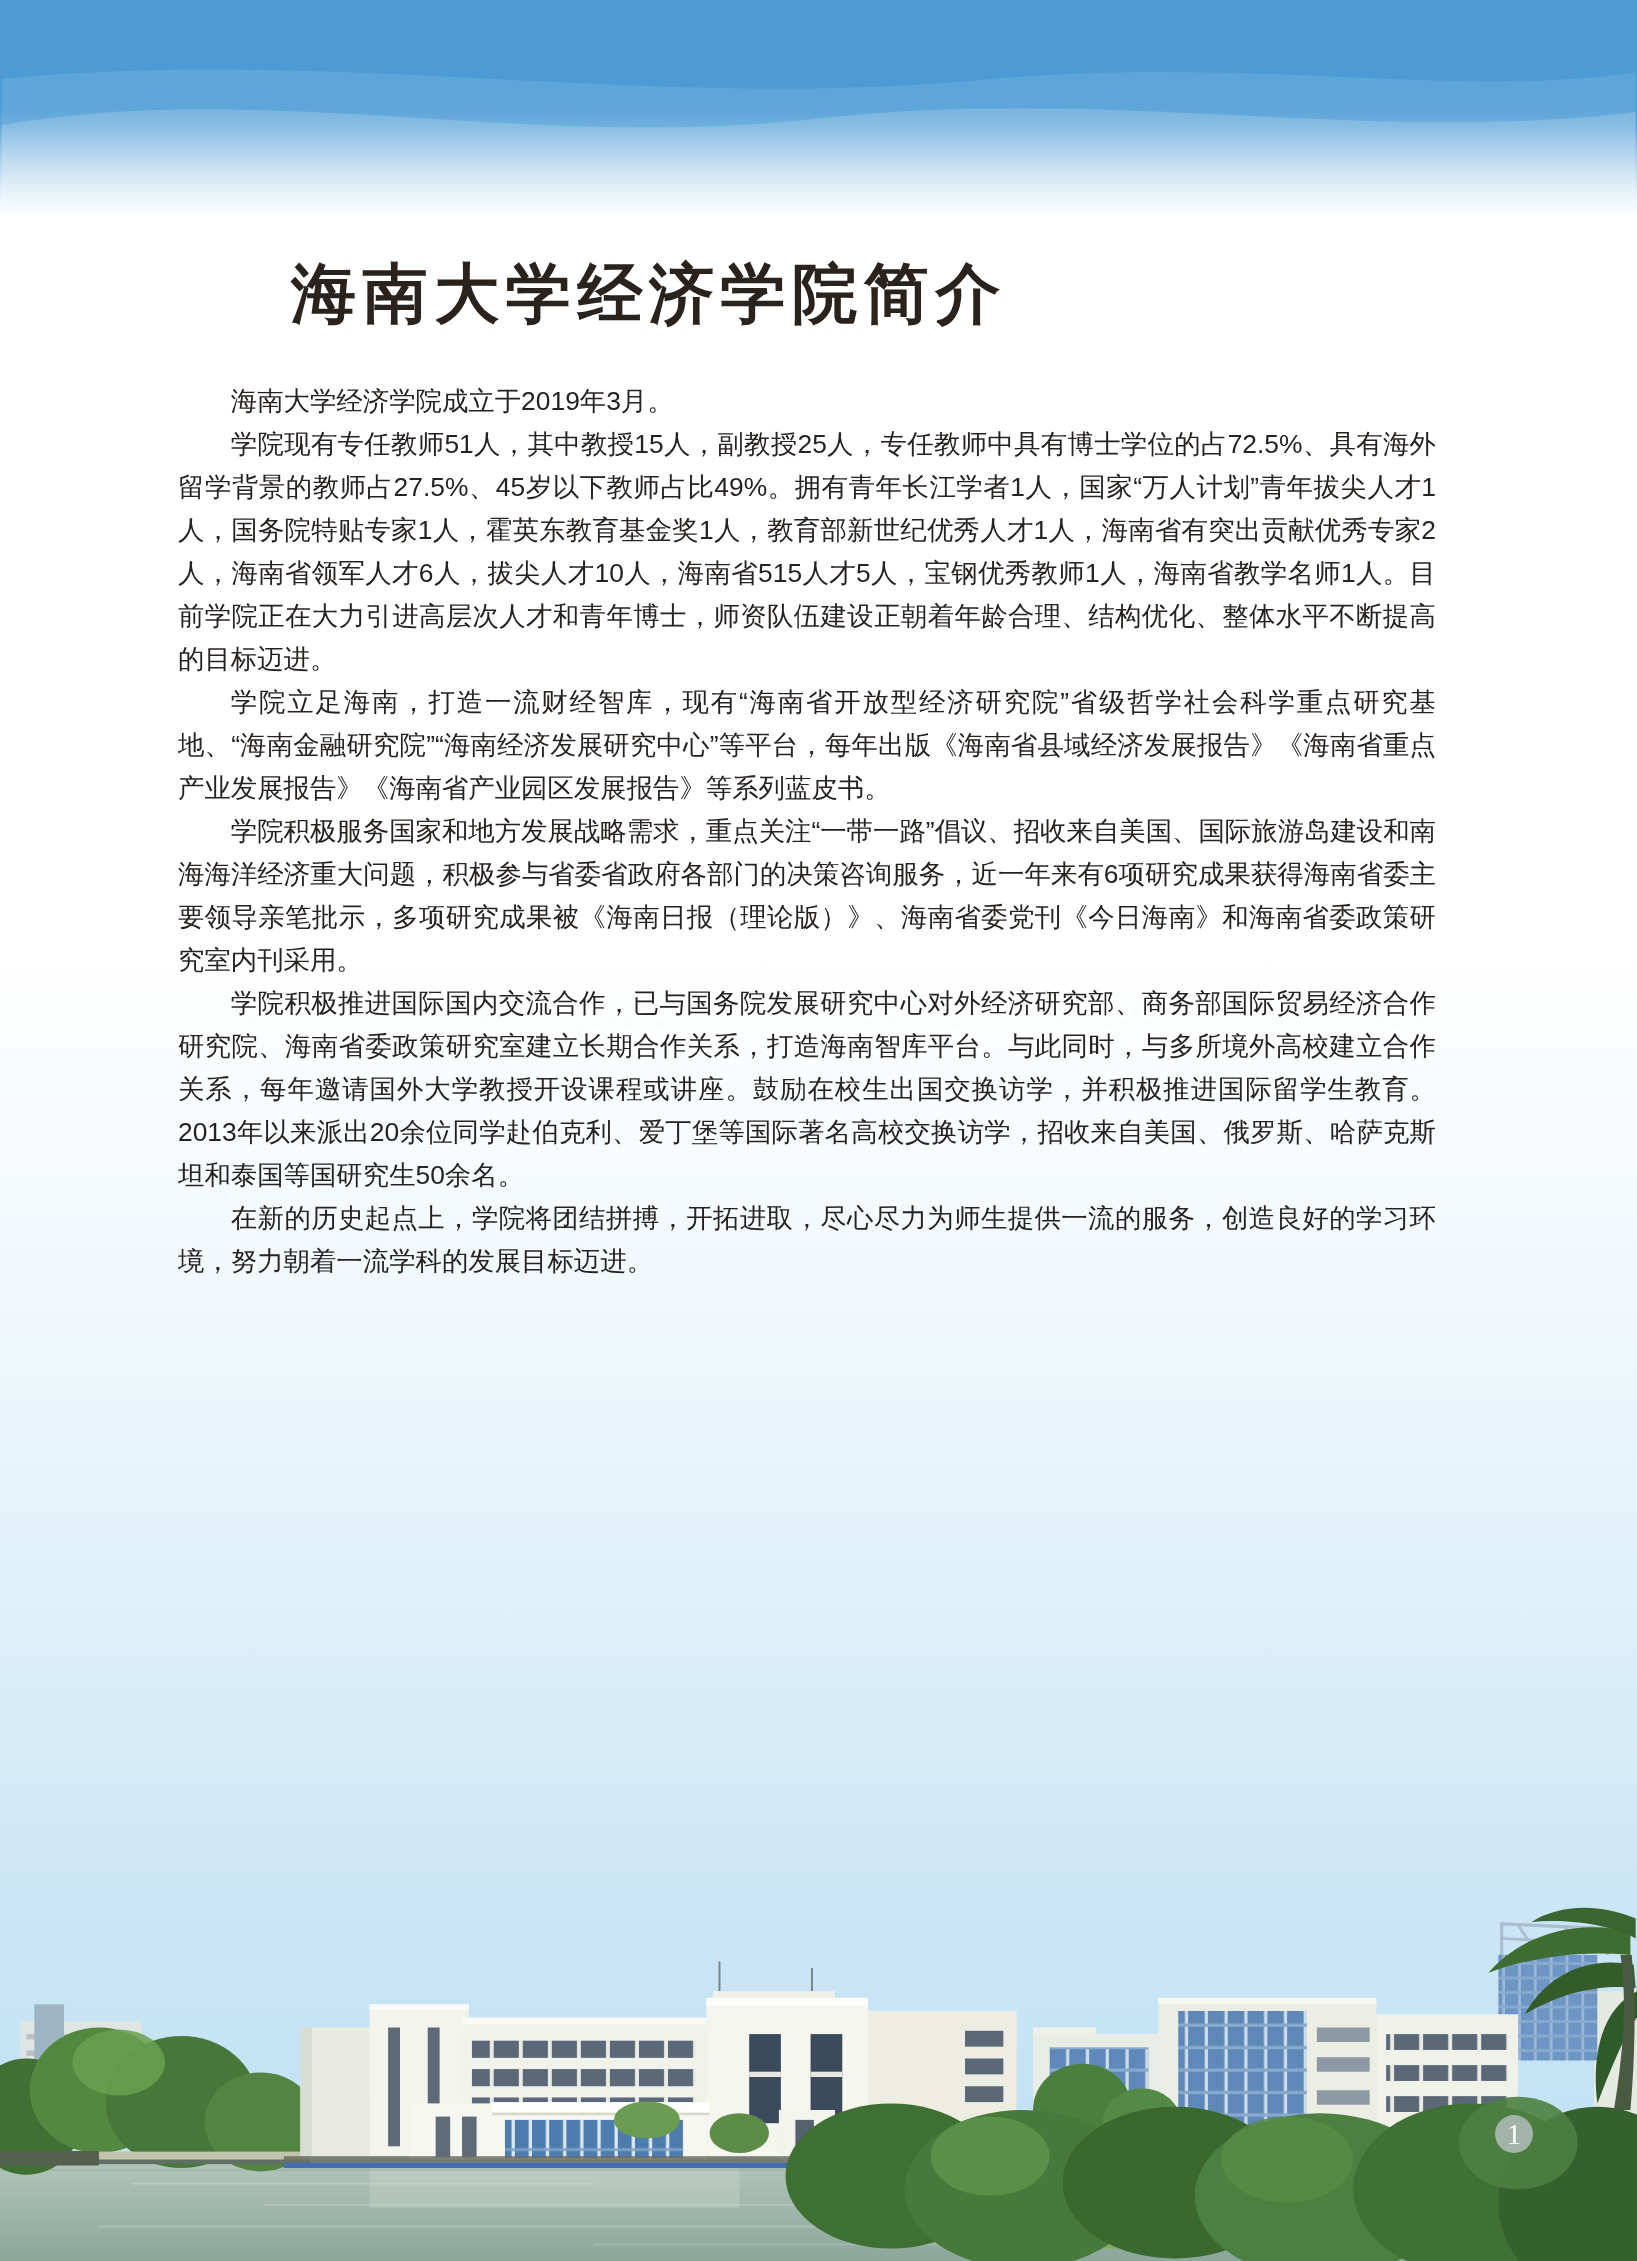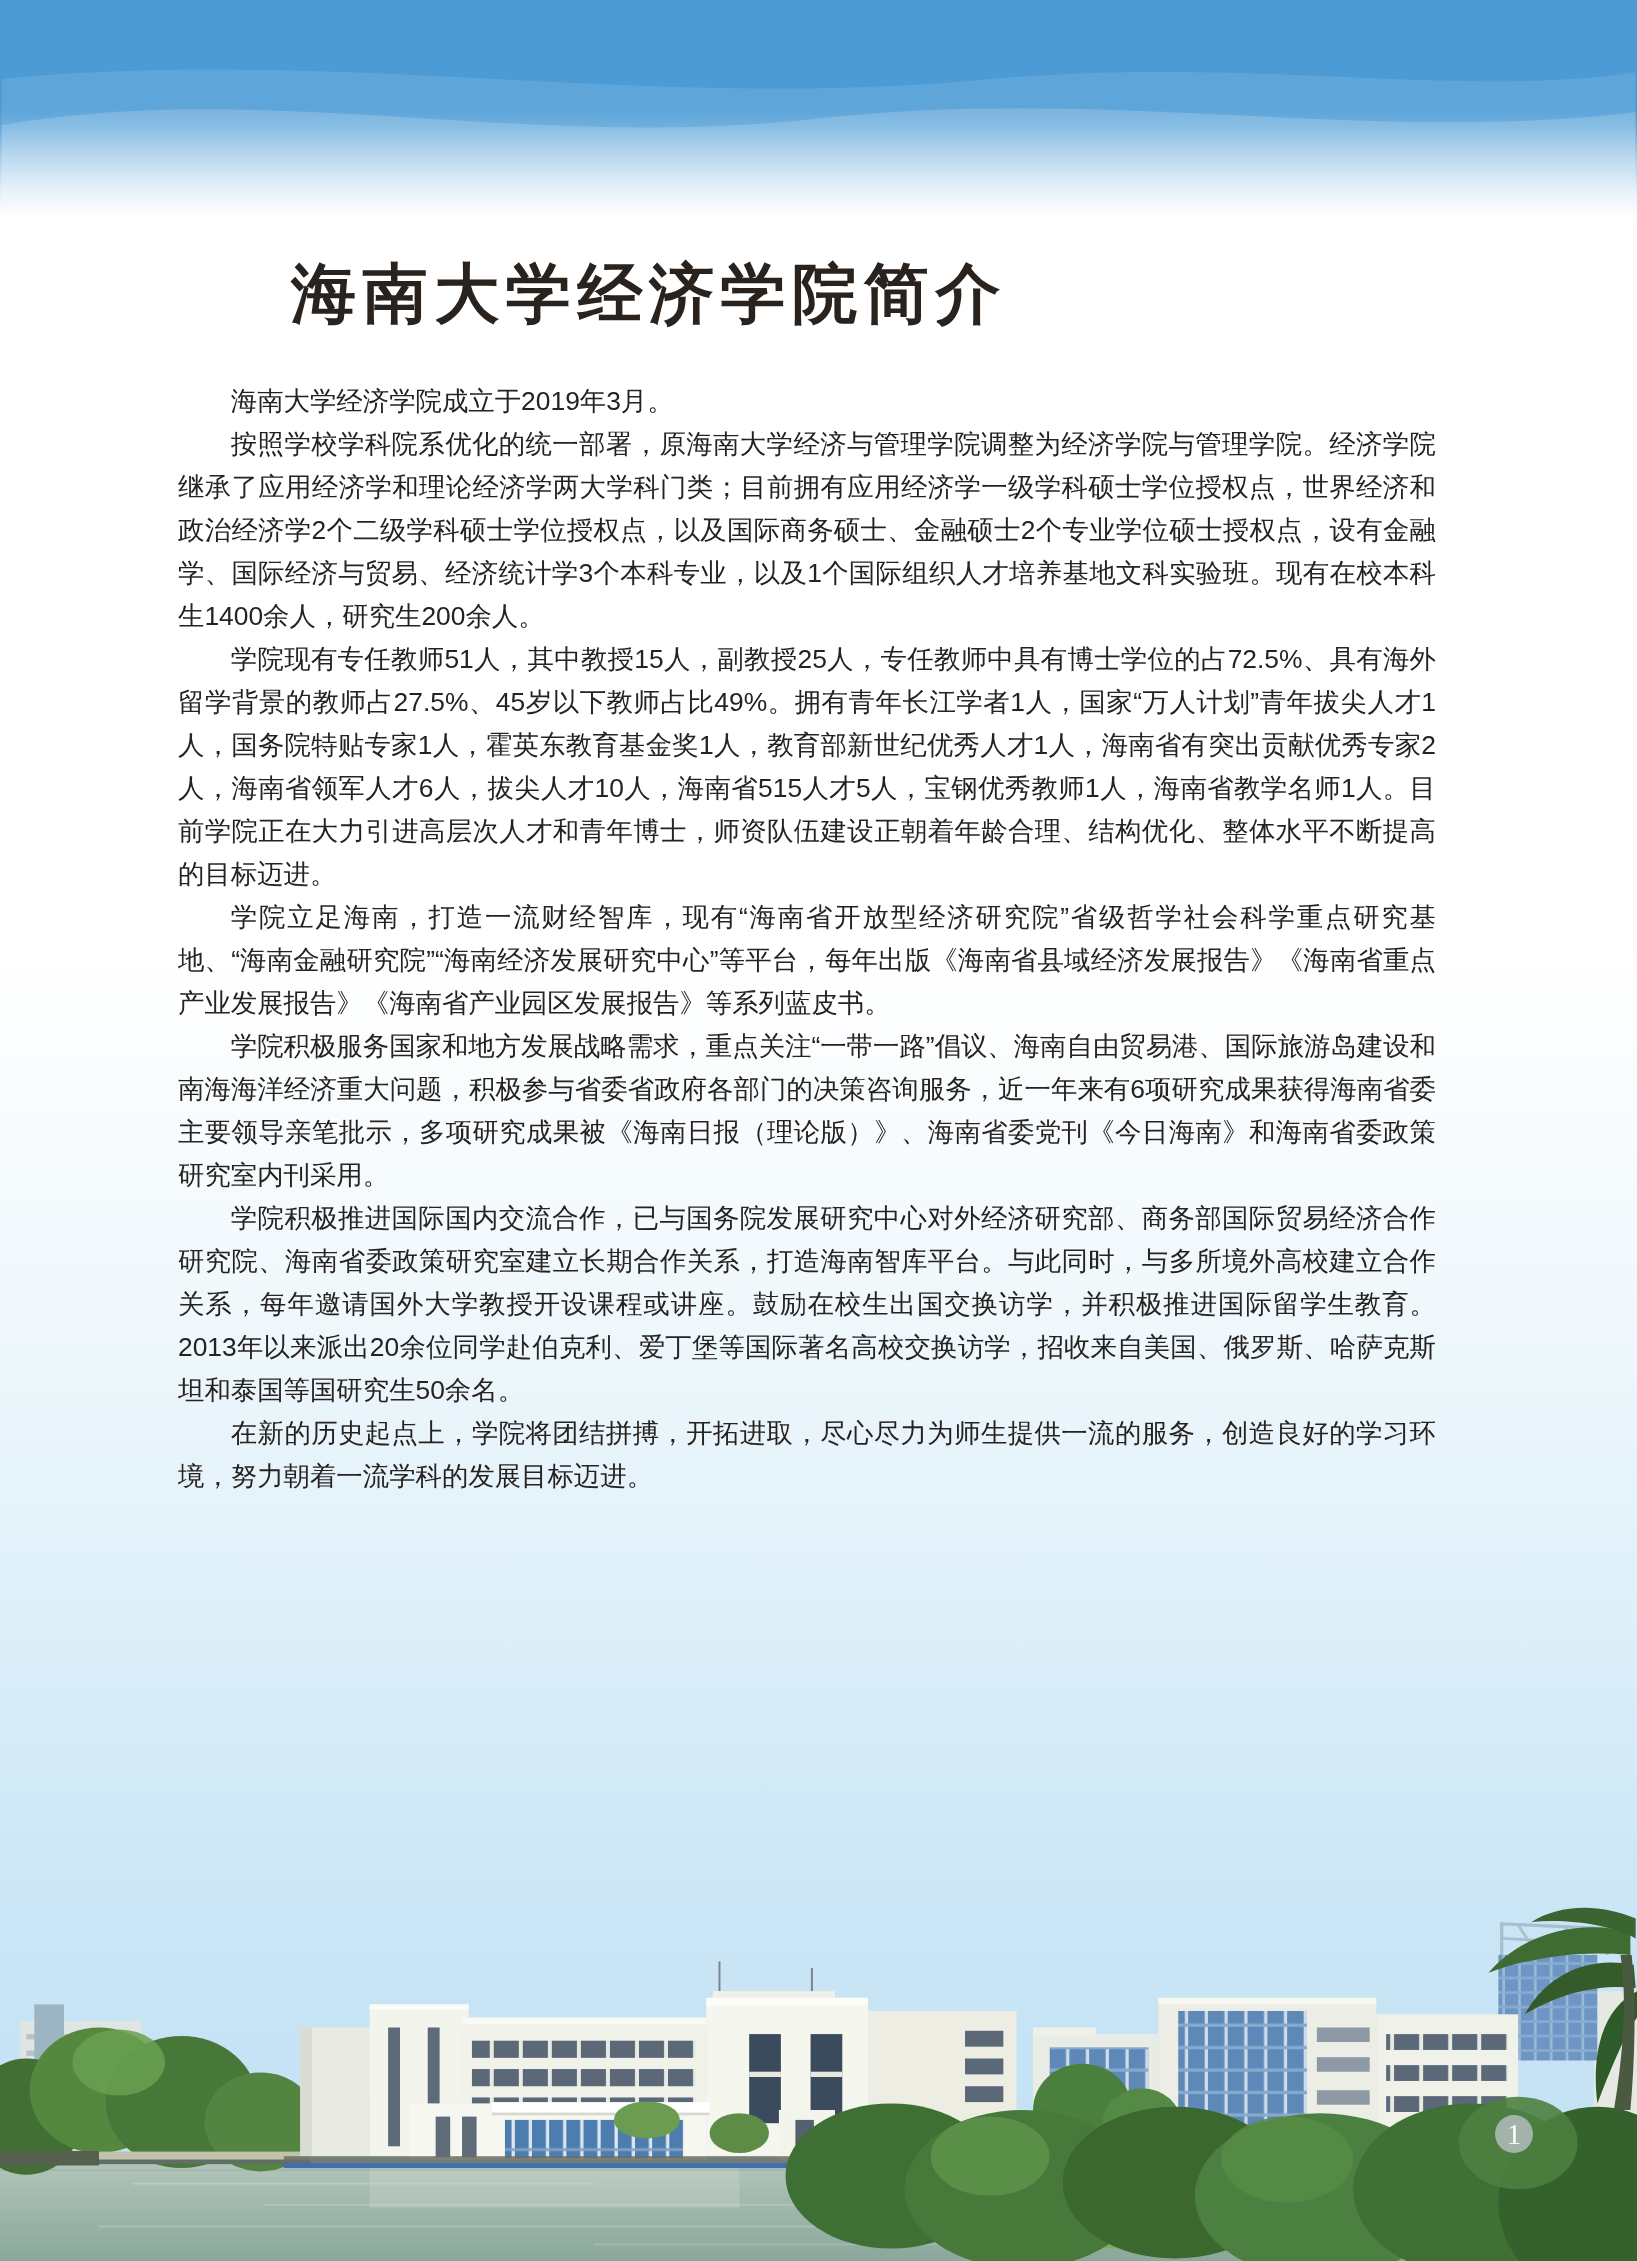--- a/index.html
+++ b/index.html
@@ -44,24 +44,23 @@
     <svg width="1637" height="224" viewBox="0 0 2480 340">
       <path d="M0,120 C500,70 1000,170 1500,120 C1900,85 2200,150 2480,110 L2480,340 L0,340 Z" fill="#ffffff" opacity="0.10"></path>
       <path d="M0,190 C400,120 800,230 1240,180 C1680,130 2080,220 2480,170 L2480,340 L0,340 Z" fill="#ffffff" opacity="0.18"></path>
     </svg>
   </div>
 
   <h1 class="title">海南大学经济学院简介</h1>
 
   <div class="content">
     <p>海南大学经济学院成立于2019年3月。</p>
-    <p>按照学校学科院系优化的统一部署，原海南大学经济与管理学院调整为经济学院与管理学院。经济学院继承了应用经济学和理论经济学两大学科门类；目前拥有应用经济学一级学科硕士学位授权点，世界经济和政治经济学2个二级学科硕士学位授权点，以及国际商务硕士、金融硕士2个专业学位硕士授权点，设有金融学、国际经济与贸易、经济统计学3个本科专业，以及1个国际组织人才培养基地文科实验班。现有在校本科生1400余人，研究生200余人。</p>
     <p>学院现有专任教师51人，其中教授15人，副教授25人，专任教师中具有博士学位的占72.5%、具有海外留学背景的教师占27.5%、45岁以下教师占比49%。拥有青年长江学者1人，国家“万人计划”青年拔尖人才1人，国务院特贴专家1人，霍英东教育基金奖1人，教育部新世纪优秀人才1人，海南省有突出贡献优秀专家2人，海南省领军人才6人，拔尖人才10人，海南省515人才5人，宝钢优秀教师1人，海南省教学名师1人。目前学院正在大力引进高层次人才和青年博士，师资队伍建设正朝着年龄合理、结构优化、整体水平不断提高的目标迈进。</p>
     <p>学院立足海南，打造一流财经智库，现有“海南省开放型经济研究院”省级哲学社会科学重点研究基地、“海南金融研究院”“海南经济发展研究中心”等平台，每年出版《海南省县域经济发展报告》《海南省重点产业发展报告》《海南省产业园区发展报告》等系列蓝皮书。</p>
-    <p>学院积极服务国家和地方发展战略需求，重点关注“一带一路”倡议、海南自由贸易港、国际旅游岛建设和南海海洋经济重大问题，积极参与省委省政府各部门的决策咨询服务，近一年来有6项研究成果获得海南省委主要领导亲笔批示，多项研究成果被《海南日报（理论版）》、海南省委党刊《今日海南》和海南省委政策研究室内刊采用。</p>
+    <p>学院积极服务国家和地方发展战略需求，重点关注“一带一路”倡议、招收来自美国、国际旅游岛建设和南海海洋经济重大问题，积极参与省委省政府各部门的决策咨询服务，近一年来有6项研究成果获得海南省委主要领导亲笔批示，多项研究成果被《海南日报（理论版）》、海南省委党刊《今日海南》和海南省委政策研究室内刊采用。</p>
     <p>学院积极推进国际国内交流合作，已与国务院发展研究中心对外经济研究部、商务部国际贸易经济合作研究院、海南省委政策研究室建立长期合作关系，打造海南智库平台。与此同时，与多所境外高校建立合作关系，每年邀请国外大学教授开设课程或讲座。鼓励在校生出国交换访学，并积极推进国际留学生教育。2013年以来派出20余位同学赴伯克利、爱丁堡等国际著名高校交换访学，招收来自美国、俄罗斯、哈萨克斯坦和泰国等国研究生50余名。</p>
     <p>在新的历史起点上，学院将团结拼搏，开拓进取，尽心尽力为师生提供一流的服务，创造良好的学习环境，努力朝着一流学科的发展目标迈进。</p>
   </div>
 
   <div class="photo">
     <svg width="1637" height="370" viewBox="0 0 2480 560">
       <defs>
         <linearGradient id="waterG" x1="0" y1="0" x2="0" y2="1">
           <stop offset="0" stop-color="#B3C5BA"></stop>
           <stop offset="1" stop-color="#8AA79B"></stop>

